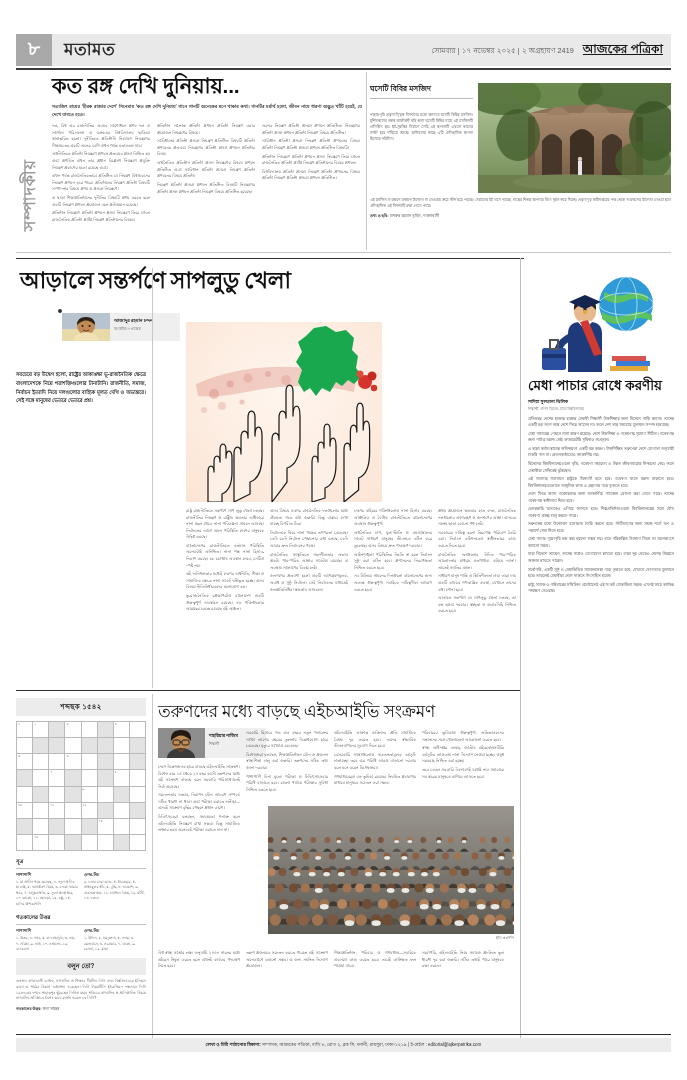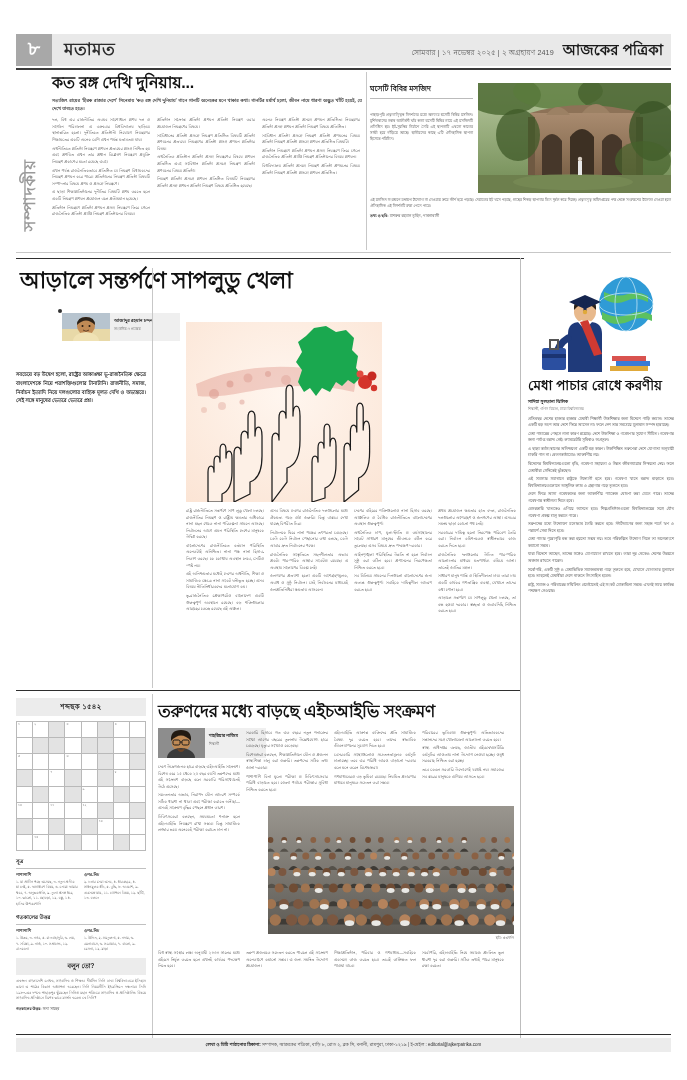--- a/index.html
+++ b/index.html
@@ -22,42 +22,42 @@
     width: 36px; height: 32px; background: #a8a8a8; color: #fff;
     font-size: 19px; font-weight: bold; display: flex;
     align-items: center; justify-content: center; letter-spacing: 0;
   }
   .mh-section {
     font-size: 17px; font-weight: bold; color: #2b2b2b;
     margin-left: 12px; letter-spacing: 0.5px;
   }
   .mh-right { margin-left: auto; display: flex; align-items: baseline; padding-right: 8px; }
   .mh-date { font-size: 7.2px; color: #555; letter-spacing: 0.1px; }
-  .mh-brand { font-size: 15px; font-weight: bold; color: #1a1a1a; margin-left: 9px; }
+  .mh-brand { font-size: 12px; font-weight: bold; color: #1a1a1a; margin-left: 9px; text-decoration: underline; }
   .mh-rule { position:absolute; left:16px; top:68px; width:655px; height:2px; background:#3a3a3a; }
 
   
   .vert-label {
     position: absolute; left: 12px; top: 120px; width: 34px; height: 150px;
     display: flex; align-items: center; justify-content: center;
   }
   .vert-label span {
     writing-mode: vertical-rl; transform: rotate(180deg);
     font-size: 16px; font-weight: bold; color: #9a9a9a; letter-spacing: 1px;
   }
 
   
   .hl { font-weight: bold; color:#111; line-height: 1.15; }
   .body-col { font-size: 4.05px; line-height: 1.62; text-align: justify; color: #333; }
   .body-col p { margin-bottom: 2.2px; }
   .tiny { font-size: 3.7px; line-height: 1.6; text-align: justify; color:#3a3a3a; }
 
   
   .edit-block { position: absolute; left: 52px; top: 74px; width: 310px; }
-  .edit-title { font-size: 16px; letter-spacing: -0.2px; }
+  .edit-title { font-size: 21px; letter-spacing: -0.2px; }
   .edit-lead {
     font-size: 4.55px; line-height: 1.64; text-align: justify;
     color: #2c2c2c; margin-top: 5px; font-weight: 600;
   }
   .edit-cols { display: flex; gap: 7px; margin-top: 5px; }
   .edit-cols > div { width: 98px; }
 
   
   .photo-sec { position: absolute; left: 370px; top: 76px; width: 301px; }
   .photo-head { display: flex; align-items: center; gap: 5px; height: 15px; }
@@ -81,21 +81,21 @@
   
   .div-h1 { position:absolute; left:16px; top:258px; width:508px; height:1.3px; background:#2f2f2f; }
   .div-v-main { position:absolute; left:520px; top:258px; width:1px; height:780px; background:#bdbdbd; }
   .div-v-left { position:absolute; left:152px; top:268px; width:1px; height:420px; background:#c7c7c7; }
   .div-h2 { position:absolute; left:16px; top:690px; width:504px; height:1.2px; background:#2f2f2f; }
   .div-v-cw { position:absolute; left:152px; top:694px; width:1px; height:344px; background:#c7c7c7; }
   .div-v-top1 { position:absolute; left:366px; top:72px; width:1px; height:178px; background:#c7c7c7; }
   .div-h-top { position:absolute; left:16px; top:252px; width:655px; height:1px; background:#c7c7c7; }
 
   
-  .feat { position: absolute; left: 16px; top: 268px; width: 500px; }
+  .feat { position: absolute; left: 16px; top: 268px; width: 500px; font-family: Liberation Serif, serif; }
   .feat-title { font-size: 22.5px; letter-spacing: -0.4px; padding-left: 4px; }
 
   .feat-author { position:absolute; left:62px; top:313px; width:118px; }
   .author-card { display:flex; background:#efefef; width:118px; height:28px; overflow:hidden; }
   .author-photo { width:48px; height:28px; background:linear-gradient(150deg,#c98a4b,#7b4a24); position:relative; overflow:hidden;}
   .author-meta { flex:1; padding:4px 3px 0 4px; }
   .author-name { font-size:4.6px; font-weight:bold; color:#111; }
   .author-role { font-size:3.4px; color:#555; margin-top:1.5px; }
   .author-dot { position:absolute; left:-4px; top:-4px; width:4px; height:4px; border-radius:50%; background:#333; }
 
@@ -151,21 +151,21 @@
   .cw-clues { font-size:3.55px; line-height:1.55; color:#333; }
 
   .boluntoBox { position:absolute; left:16px; top:958px; width:130px; }
   .bolunto-title { background:#ececec; text-align:center; font-size:6.4px; font-weight:bold; color:#222; padding:3px 0; }
   .bolunto-body { font-size:3.6px; line-height:1.6; text-align:justify; color:#333; margin-top:4px; }
   .bolunto-ans { font-size:3.8px; margin-top:4px; color:#222; }
   .bolunto-ans b { color:#111; }
 
   
   .hiv { position:absolute; left:158px; top:698px; width:358px; }
-  .hiv-title { font-size:17px; font-weight:bold; color:#111; letter-spacing:-0.3px; }
+  .hiv-title { font-size:17px; font-weight:normal; color:#111; letter-spacing:-0.3px; }
   .hiv-author { position:absolute; left:0px; top:30px; width:108px; }
   .hiv-author-card { display:flex; background:#efefef; width:108px; height:30px; overflow:hidden; }
   .hiv-photo { width:47px; height:30px; background:linear-gradient(150deg,#b8854f,#5e3c20); position:relative; overflow:hidden; }
   .hiv-meta { flex:1; padding:5px 3px 0 4px; }
   .hiv-name { font-size:4.4px; font-weight:bold; color:#111; }
   .hiv-role { font-size:3.4px; color:#555; margin-top:1.5px; }
 
   .hiv-cols { position:absolute; left:0; top:32px; width:358px; display:flex; gap:6px; }
   .hiv-cols > div { width: 82px; }
   .hiv-col1 { padding-top: 34px; }

